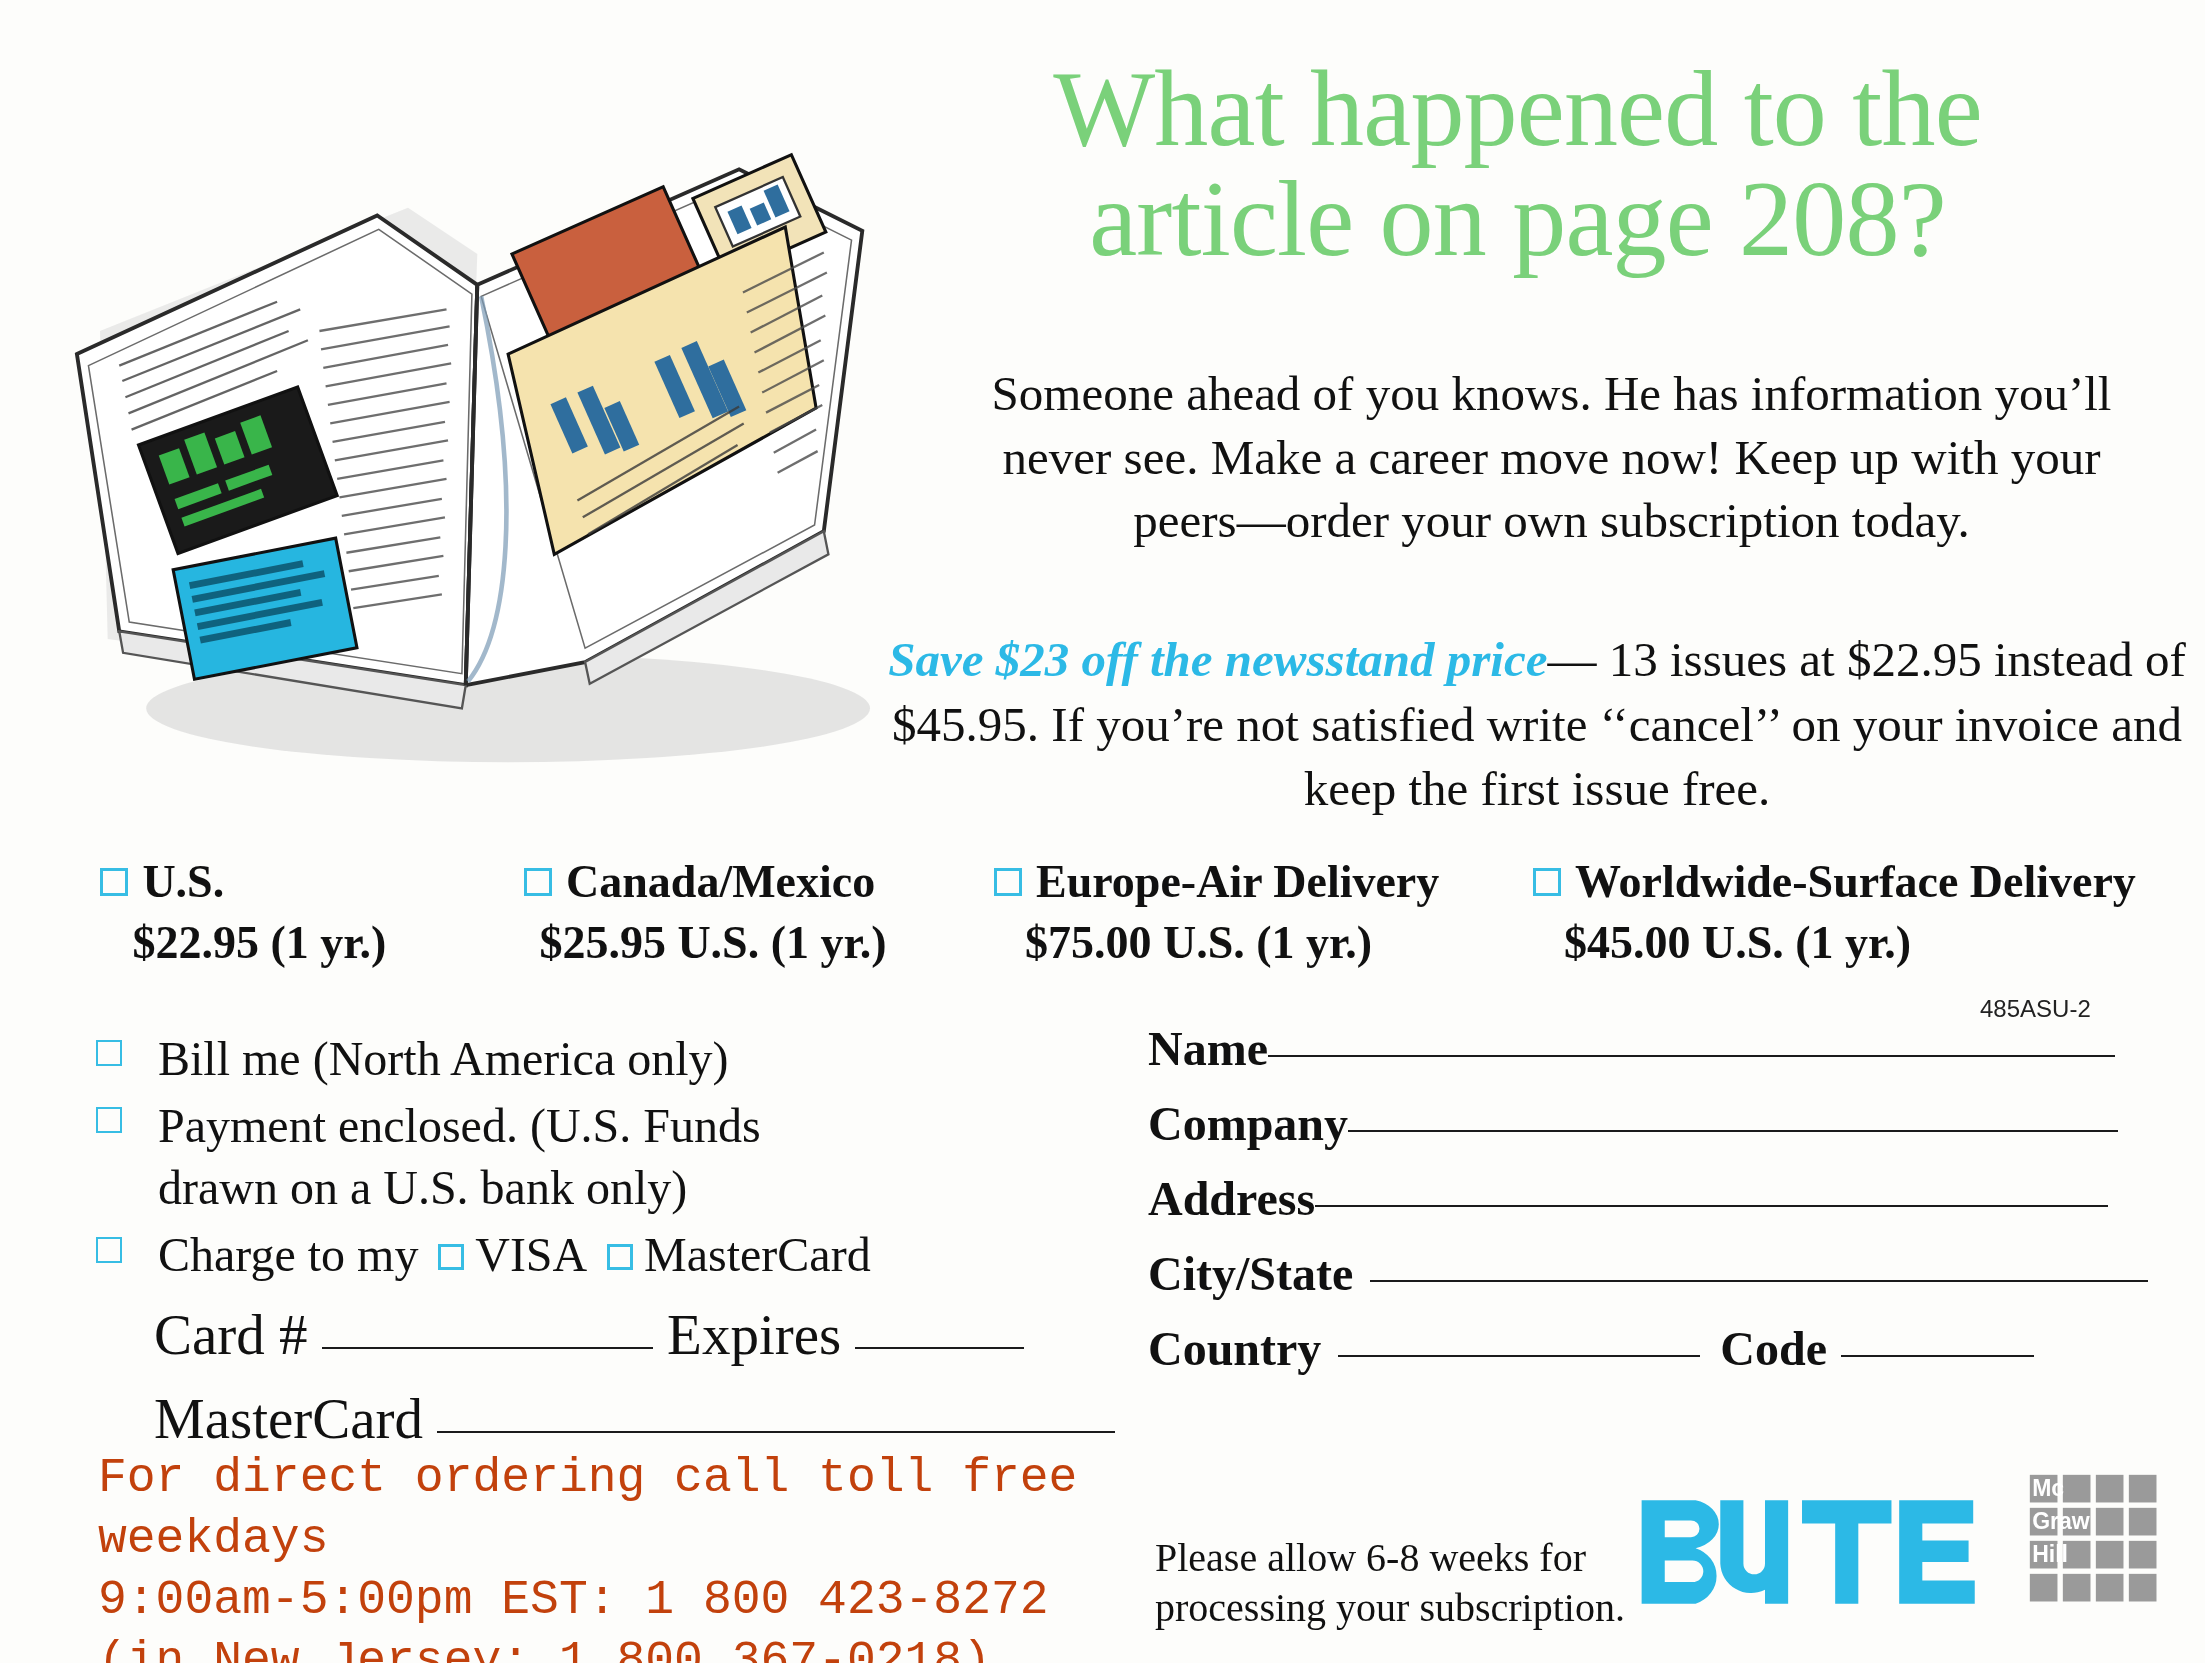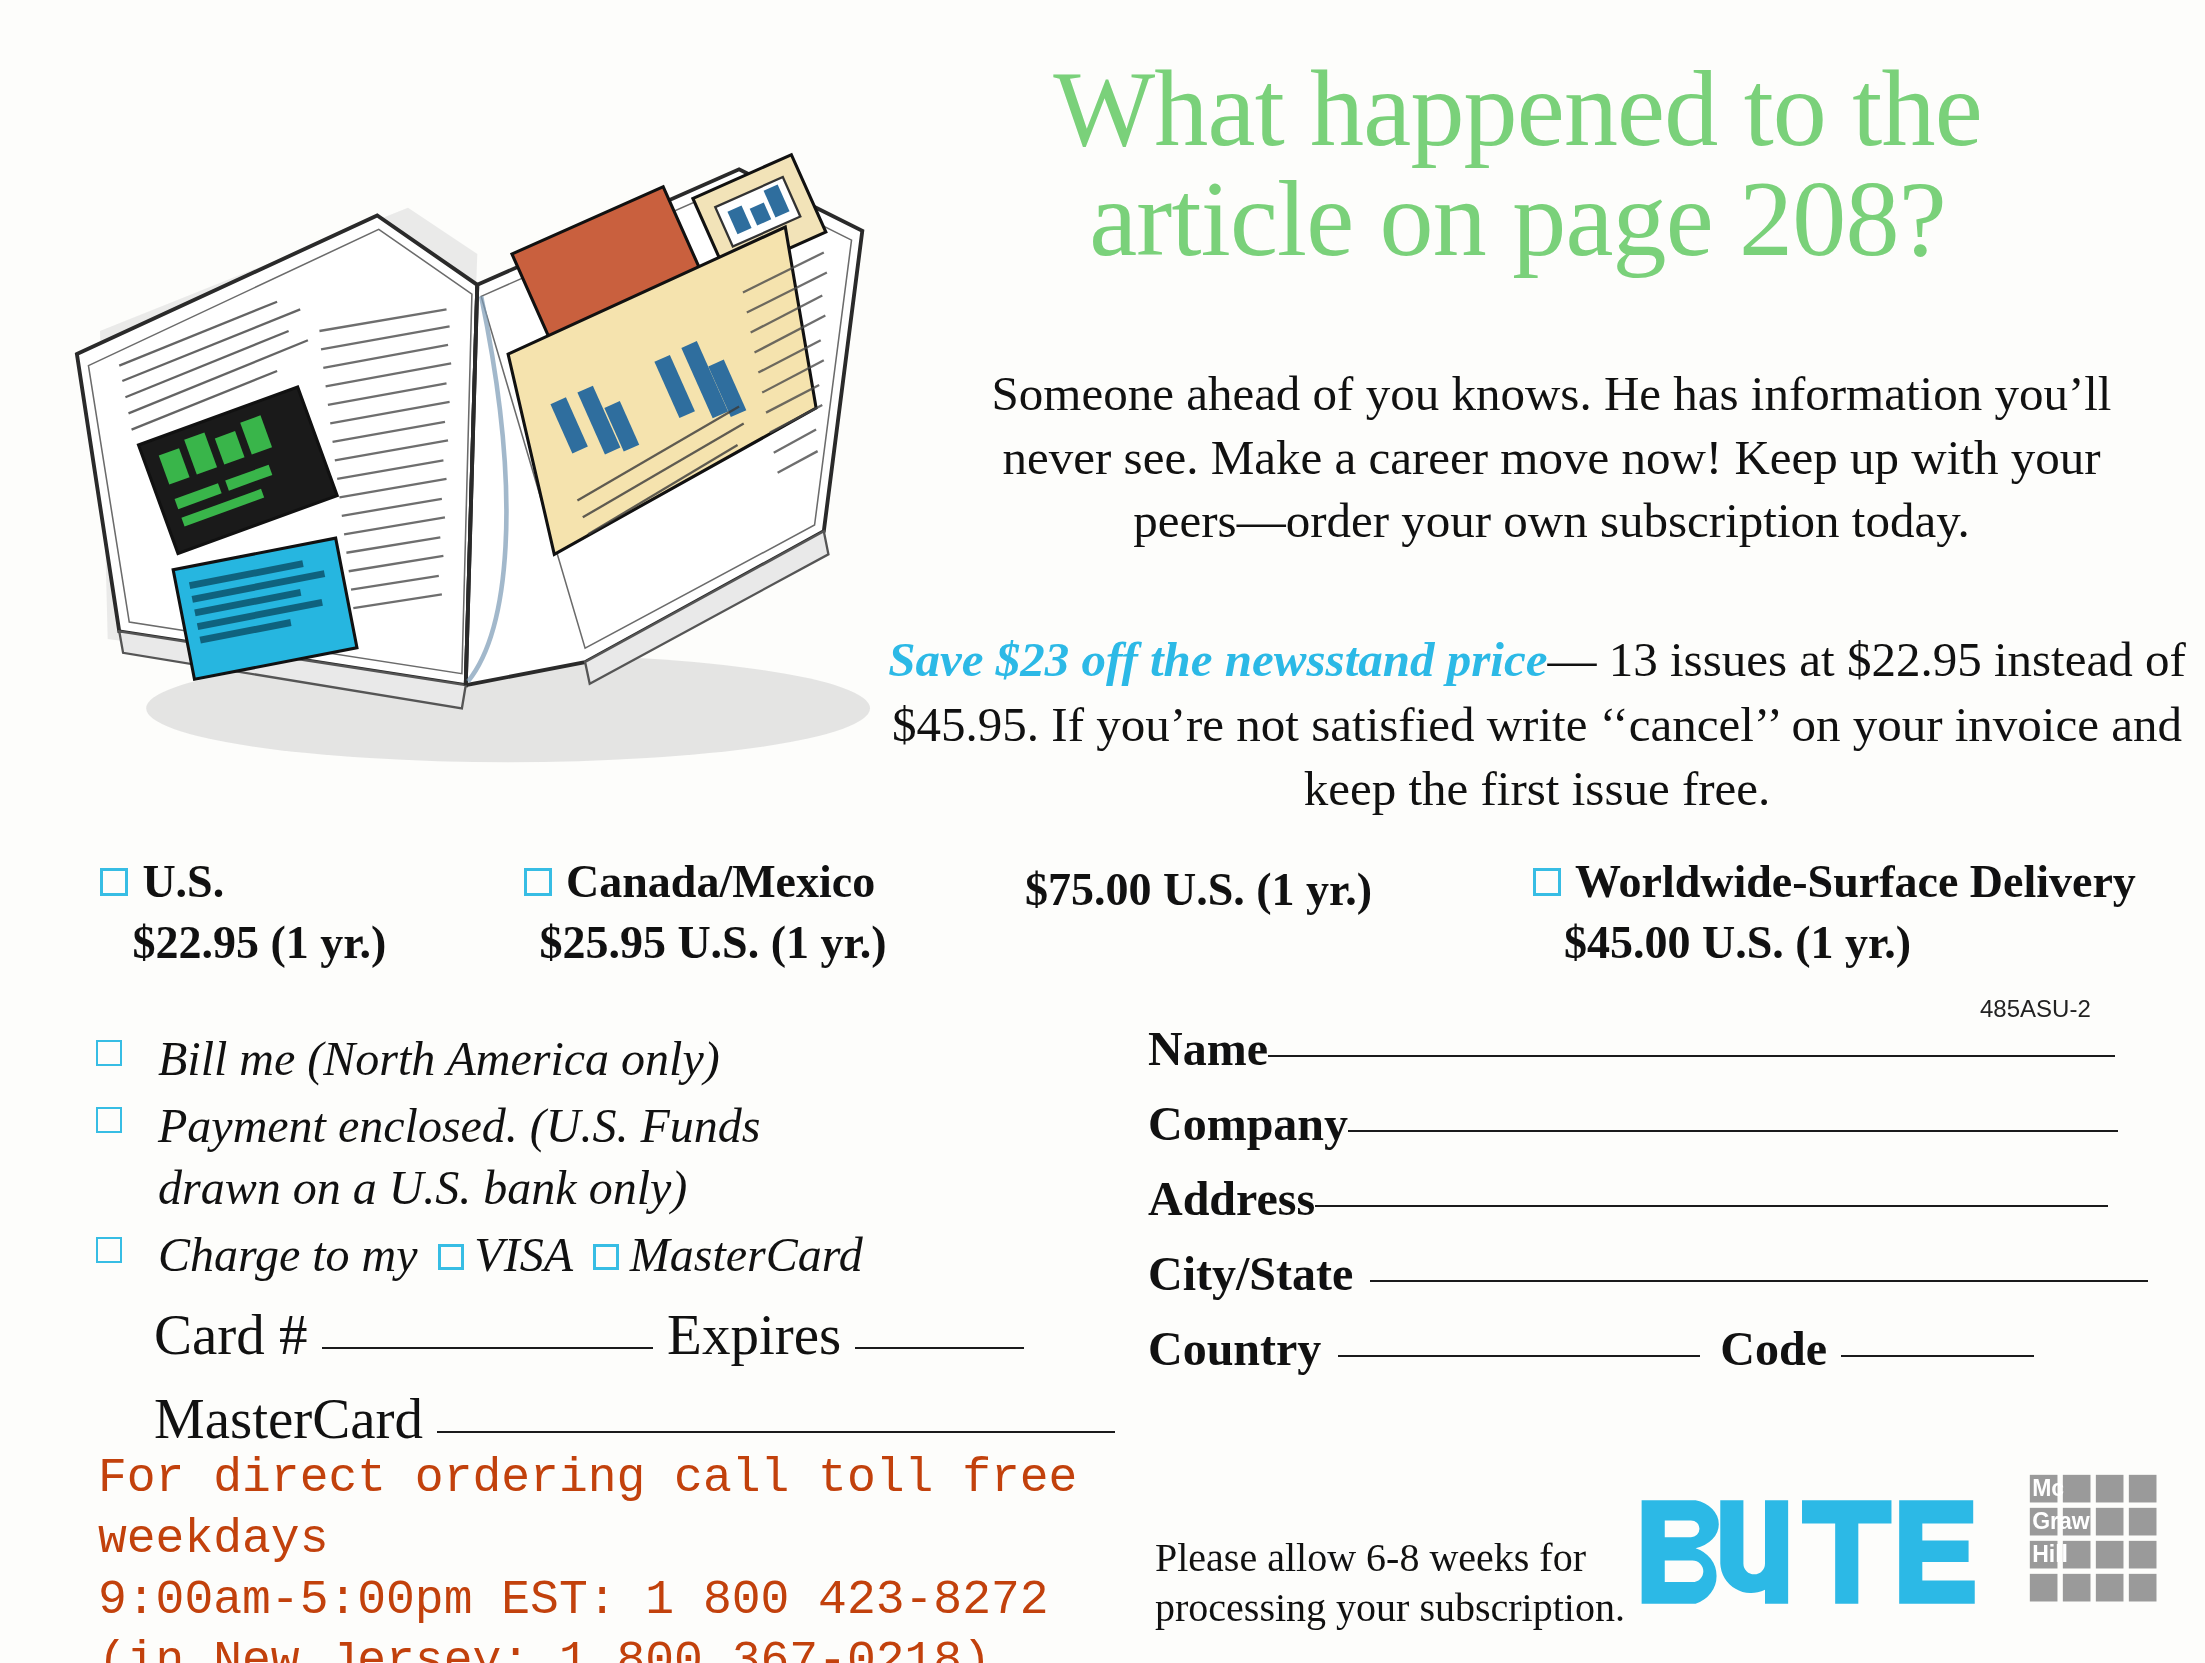--- a/index.html
+++ b/index.html
@@ -122,21 +122,20 @@
     left: 96px;
     top: 1028px;
     width: 1078px;
     font-size: 48px;
     line-height: 1.30;
   }
   .pay-row {
     position: relative;
     padding-left: 62px;
     margin-bottom: 4.6px;
-    font-style: italic;
   }
   .pay-row .cbx {
     position: absolute;
     left: 0;
     top: 12.3px;
     margin-right: 0;
   }
   .inline-cbx {
     display: inline-block;
     width: 26px;
@@ -360,20 +359,23 @@
     </div>
 
     <div class="rate rate-ca">
       <div class="line1">
         <span class="cbx"></span><span>Canada/Mexico</span>
       </div>
       <div class="line2">$25.95 U.S. (1 yr.)</div>
     </div>
 
     <div class="rate rate-eu">
+      <div class="line1">
+        <span class="cbx"></span><span>Europe-Air Delivery</span>
+      </div>
       <div class="line2">$75.00 U.S. (1 yr.)</div>
     </div>
 
     <div class="rate rate-ww">
       <div class="line1">
         <span class="cbx"></span><span>Worldwide-Surface Delivery</span>
       </div>
       <div class="line2">$45.00 U.S. (1 yr.)</div>
     </div>
   </div>

